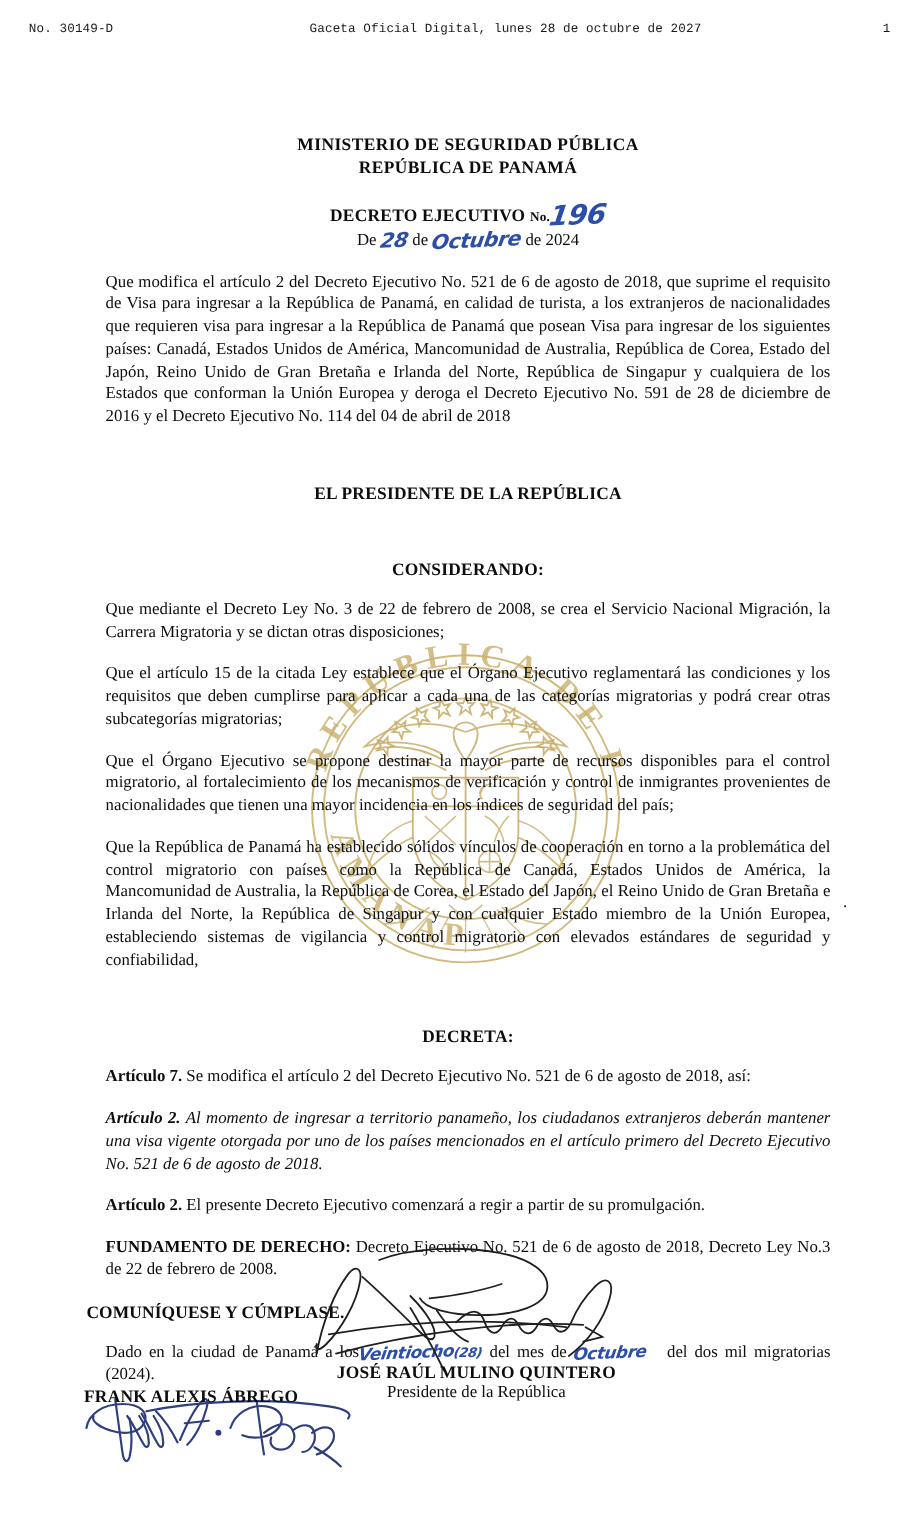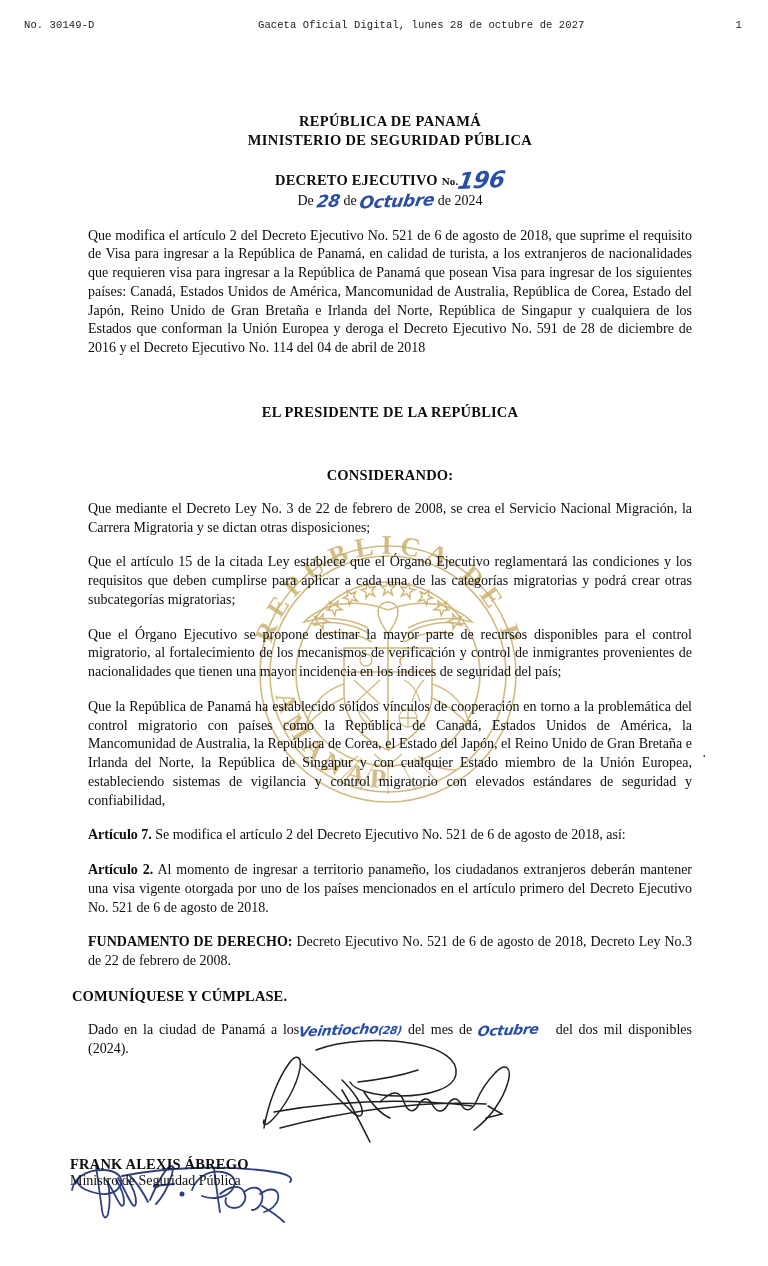--- a/index.html
+++ b/index.html
@@ -130,20 +130,21 @@
   .left-bold {
     font-weight: bold;
     font-size: 14.5px;
     letter-spacing: 0.1px;
   }
   b.run-in { font-weight: bold; }
 
   .indent-block {
     margin-left: 54px;
     margin-right: 18px;
+    font-style: italic;
   }
 
   .sig-president {
     position: absolute;
     left: 250px;
     top: 1034px;
     width: 290px;
     height: 112px;
     z-index: 4;
     pointer-events: none;
@@ -292,22 +293,22 @@
       </g>
 
       <g fill="none" stroke="#c6aa62" stroke-width="1.2" opacity="0.7">
         <path d="M160,268 L160,296 M146,266 L132,292 M174,266 L188,292 M134,260 L112,282 M186,260 L208,282"></path>
       </g>
     </svg>
   </div>
 
   <div class="content">
 
+    <div class="title-line">MINISTERIO DE SEGURIDAD PÚBLICA</div>
     <div class="title-line">REPÚBLICA DE PANAMÁ</div>
-    <div class="title-line">MINISTERIO DE SEGURIDAD PÚBLICA</div>
 
     <div class="decreto-line">
       <span>DECRETO EJECUTIVO</span>
       <span class="num-label">No.</span><span class="hand big">196</span>
     </div>
 
     <div class="fecha-line">
       <span>De</span>
       <span class="hand mid">28</span>
       <span>de</span>
@@ -319,31 +320,33 @@
 
     <div class="center-bold par-gap-lg">EL PRESIDENTE DE LA REPÚBLICA</div>
 
     <div class="center-bold par-gap-lg">CONSIDERANDO:</div>
 
     <p class="body-par par-gap-lg">Que mediante el Decreto Ley No. 3 de 22 de febrero de 2008, se crea el Servicio Nacional Migración, la Carrera Migratoria y se dictan otras disposiciones;</p>
     <p class="body-par par-gap-md">Que el artículo 15 de la citada Ley establece que el Órgano Ejecutivo reglamentará las condiciones y los requisitos que deben cumplirse para aplicar a cada una de las categorías migratorias y podrá crear otras subcategorías migratorias;</p>
     <p class="body-par par-gap-md">Que el Órgano Ejecutivo se propone destinar la mayor parte de recursos disponibles para el control migratorio, al fortalecimiento de los mecanismos de verificación y control de inmigrantes provenientes de nacionalidades que tienen una mayor incidencia en los índices de seguridad del país;</p>
     <p class="body-par par-gap-md">Que la República de Panamá ha establecido sólidos vínculos de cooperación en torno a la problemática del control migratorio con países como la República de Canadá, Estados Unidos de América, la Mancomunidad de Australia, la República de Corea, el Estado del Japón, el Reino Unido de Gran Bretaña e Irlanda del Norte, la República de Singapur y con cualquier Estado miembro de la Unión Europea, estableciendo sistemas de vigilancia y control migratorio con elevados estándares de seguridad y confiabilidad,</p>
 
+    <div class="center-bold par-gap-lg">DECRETA:</div>
 
     <p class="body-par par-gap-md"><b class="run-in">Artículo 7.</b><span> Se modifica el artículo 2 del Decreto Ejecutivo No. 521 de 6 de agosto de 2018, así:</span></p>
 
     <p class="body-par par-gap-md indent-block"><b class="run-in">Artículo 2.</b><span> Al momento de ingresar a territorio panameño, los ciudadanos extranjeros deberán mantener una visa vigente otorgada por uno de los países mencionados en el artículo primero del Decreto Ejecutivo No. 521 de 6 de agosto de 2018.</span></p>
 
+    <p class="body-par par-gap-md"><b class="run-in">Artículo 2.</b><span> El presente Decreto Ejecutivo comenzará a regir a partir de su promulgación.</span></p>
 
     <p class="body-par par-gap-md"><b class="run-in">FUNDAMENTO DE DERECHO:</b><span> Decreto Ejecutivo No. 521 de 6 de agosto de 2018, Decreto Ley No.3 de 22 de febrero de 2008.</span></p>
 
     <div class="left-bold par-gap-md">COMUNÍQUESE Y CÚMPLASE.</div>
 
-    <p class="body-par par-gap-sm"><span>Dado en la ciudad de Panamá a los</span><span class="hand sm">Veintiocho</span><span class="hand paren">(28)</span> <span>del mes de</span> <span class="hand sm">Octubre</span> &nbsp; <span>del dos mil disponibles</span> <span>(2024).</span></p>
+    <p class="body-par par-gap-sm"><span>Dado en la ciudad de Panamá a los</span><span class="hand sm">Veintiocho</span><span class="hand paren">(28)</span> <span>del mes de</span> <span class="hand sm">Octubre</span> &nbsp; <span>del dos mil migratorias</span> <span>(2024).</span></p>
 
   </div>
 
   <span class="stray-dot">.</span>
 
   <div class="sig-president">
     <svg viewBox="0 0 290 112" xmlns="http://www.w3.org/2000/svg">
       <g fill="none" stroke="#1f1f1f" stroke-width="1.5" stroke-linecap="round">
         <path d="M14,94 C18,70 28,44 40,28 C46,20 52,22 50,34 C47,52 34,74 22,86 C16,92 12,92 14,86"></path>
         <path d="M52,30 C70,46 86,62 100,76 C106,82 110,84 112,80 C114,72 104,58 92,46"></path>
@@ -353,20 +356,24 @@
         <path d="M130,68 C142,56 150,56 154,68 C157,77 163,80 168,72 C172,64 178,62 182,70 C186,78 192,80 197,72 C201,64 207,62 211,70 C215,78 221,78 226,68 C231,56 238,46 246,38"></path>
         <path d="M246,38 C256,28 262,34 258,48 C253,66 240,84 224,96"></path>
         <path d="M24,78 C70,70 140,62 222,72"></path>
         <path d="M30,94 C90,78 170,66 236,70"></path>
         <path d="M92,56 C102,72 112,92 120,108"></path>
         <path d="M238,72 L252,80 L236,84"></path>
       </g>
     </svg>
   </div>
 
+  <div class="sig-name-block sig-name-pres">
+    <div class="sig-name">JOSÉ RAÚL MULINO QUINTERO</div>
+    <div class="sig-role">Presidente de la República</div>
+  </div>
 
   <div class="sig-minister">
     <svg viewBox="0 0 240 64" xmlns="http://www.w3.org/2000/svg">
       <g fill="none" stroke="#2f3f7e" stroke-width="1.8" stroke-linecap="round">
         <path d="M10,30 C12,18 24,10 40,10 C56,10 62,18 58,26 C54,34 42,36 30,32 C20,29 14,24 16,20"></path>
         <path d="M34,6 C36,20 38,36 40,50 C41,58 44,60 46,54 C48,46 48,34 46,22"></path>
         <path d="M44,20 C50,28 54,38 58,44 C60,47 62,46 62,42 C62,34 58,26 54,20"></path>
         <path d="M56,18 C62,28 66,38 70,44 C72,47 74,46 74,42 C74,34 70,26 66,20"></path>
         <path d="M68,16 C76,24 82,34 86,42"></path>
         <path d="M88,40 C94,26 100,14 106,8 C110,4 112,6 110,14 C107,26 100,38 94,44"></path>
@@ -378,16 +385,15 @@
         <path d="M182,32 C190,26 198,26 200,34 C202,42 196,50 190,50"></path>
         <path d="M198,34 C206,28 214,28 216,34 C218,42 210,50 202,52"></path>
         <path d="M60,16 C100,8 160,4 212,12 C226,14 232,18 228,22"></path>
         <path d="M200,46 C210,52 218,58 222,62"></path>
       </g>
     </svg>
   </div>
 
   <div class="sig-name-block sig-name-min">
     <div class="sig-name">FRANK ALEXIS ÁBREGO</div>
-    <div class="sig-role">Ministro de Seguridad Pública</div>
   </div>
 
 </div>
 
 </body></html>

